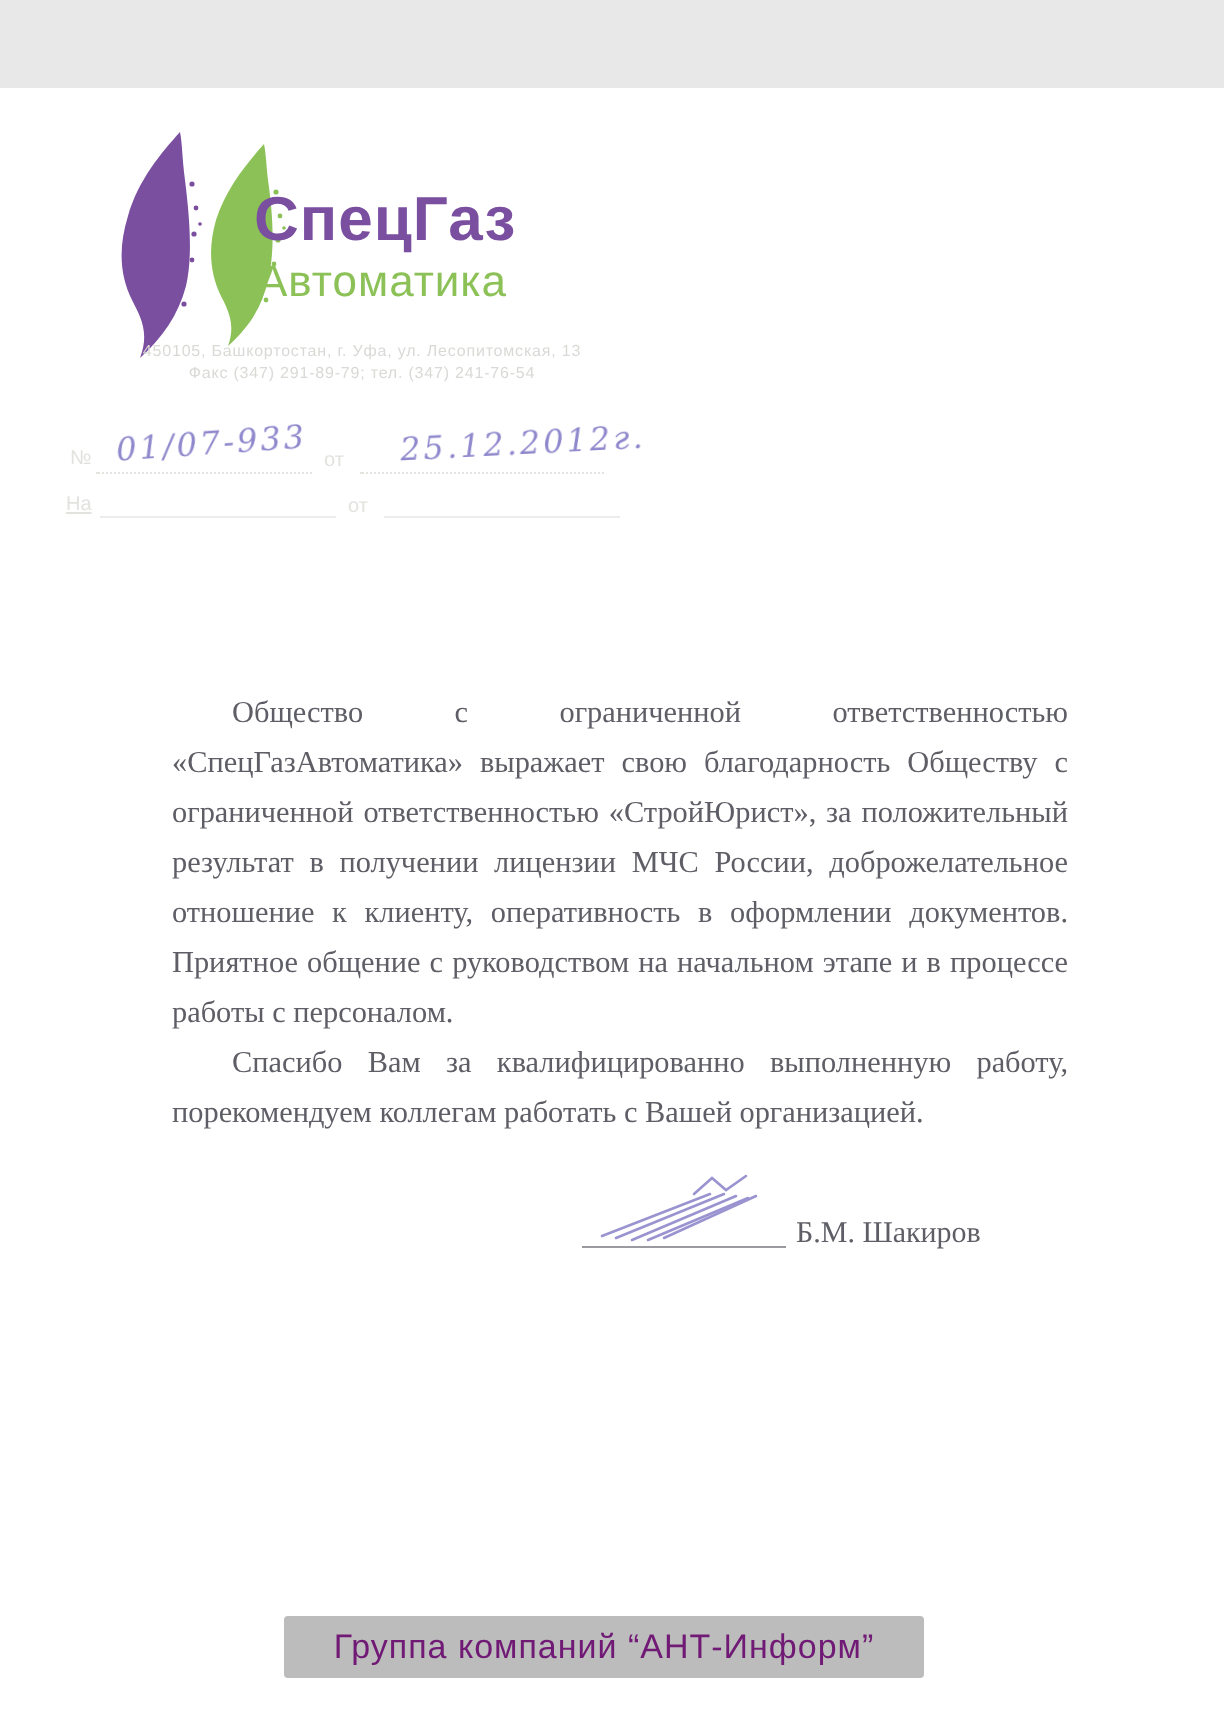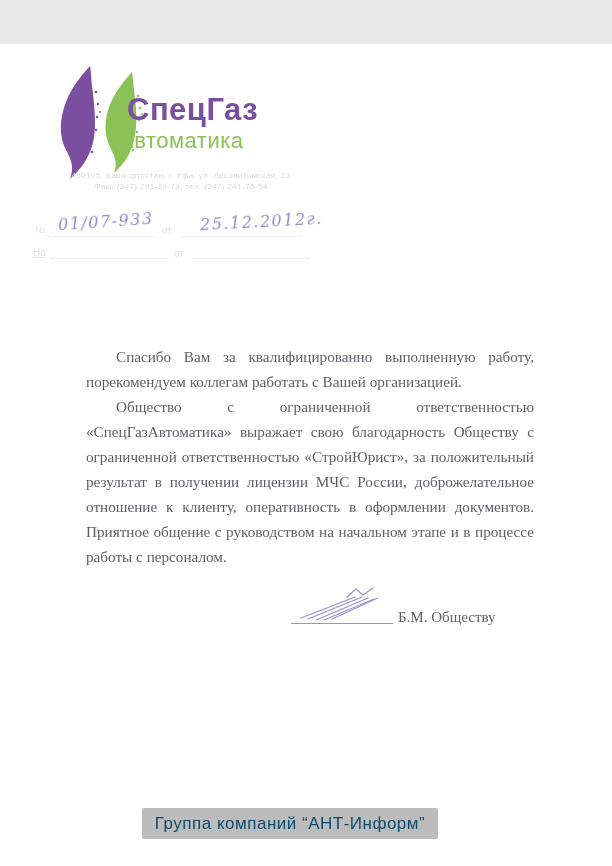--- a/index.html
+++ b/index.html
@@ -13,21 +13,21 @@
   }
   
   .logo-svg{position:absolute;left:56px;top:18px;width:94px;height:120px;}
   .brand1{
     position:absolute;left:127px;top:48px;
     font-family:"Liberation Sans", sans-serif;
     font-weight:bold;font-size:31px;letter-spacing:0.5px;
     color:#7b4fa0;
   }
   .brand2{
-    position:absolute;left:119px;top:84px;
+    position:absolute;left:129px;top:84px;
     font-family:"Liberation Sans", sans-serif;
     font-weight:normal;font-size:22px;letter-spacing:0.5px;
     color:#8cc157;
   }
   .address{
     position:absolute;left:40px;top:127px;width:282px;
     text-align:center;
     font-family:"Liberation Sans", sans-serif;
     font-size:8px;line-height:10.5px;letter-spacing:0.4px;
     color:#d9d9d6;
@@ -59,27 +59,27 @@
     text-align:justify;
   }
   .body-block p{margin:0;text-indent:30px;}
   
   .sig-title{position:absolute;left:124px;top:565px;font-size:15px;color:#5e5e66;}
   .sig-name{position:absolute;left:398px;top:565px;font-size:15px;color:#5e5e66;}
   .sig-scribble{position:absolute;left:293px;top:541px;width:100px;height:38px;}
   .sig-line{position:absolute;left:291px;top:579px;width:102px;border-bottom:1px solid #9a9aa0;height:0;}
   
   .footer-banner{
-    position:absolute;left:142px;top:764px;width:296px;height:31px;
+    position:absolute;left:142px;top:764px;width:320px;height:31px;
     background:#bcbcbc;
     border-radius:2px;
     text-align:center;line-height:31px;
     font-family:"Liberation Sans", sans-serif;
     font-size:17px;letter-spacing:0.5px;
-    color:#0c4a6e;
+    color:#701a75;
     filter:blur(0.3px);
   }
 </style>
 </head>
 <body>
 
 <div class="page">
 
   <svg class="logo-svg" viewBox="0 0 94 120">
     <g fill="#7b4fa0">
@@ -121,32 +121,32 @@
   <div class="faint-label" style="left:162px;top:181px;">от</div>
   <div class="dotline" style="left:180px;top:192px;width:122px;"></div>
   <div class="handwriting hw-date">25.12.2012г.</div>
 
   <div class="faint-label" style="left:33px;top:203px;text-decoration:underline;">На</div>
   <div class="solidline-faint" style="left:50px;top:214px;width:118px;"></div>
   <div class="faint-label" style="left:174px;top:204px;">от</div>
   <div class="solidline-faint" style="left:192px;top:214px;width:118px;"></div>
 
   <div class="body-block">
+    <p>Общество с ограниченной ответственностью «СпецГазАвтоматика» выражает свою благодарность Обществу с ограниченной ответственностью «СтройЮрист», за положительный результат в получении лицензии МЧС России, доброжелательное отношение к клиенту, оперативность в  оформлении документов. Приятное общение с руководством на начальном этапе и в процессе работы с персоналом.</p>
     <p>Спасибо Вам за квалифицированно выполненную работу, порекомендуем коллегам работать с Вашей организацией.</p>
-    <p>Общество с ограниченной ответственностью «СпецГазАвтоматика» выражает свою благодарность Обществу с ограниченной ответственностью «СтройЮрист», за положительный результат в получении лицензии МЧС России, доброжелательное отношение к клиенту, оперативность в  оформлении документов. Приятное общение с руководством на начальном этапе и в процессе работы с персоналом.</p>
   </div>
 
 
   <svg class="sig-scribble" viewBox="0 0 100 38" fill="none" stroke="#8f88cc" stroke-width="1.3" stroke-linecap="round" opacity="0.9">
     <path d="M8,33 L62,12"></path>
     <path d="M15,34 L69,12"></path>
     <path d="M23,35 L75,13"></path>
     <path d="M31,35 L81,14"></path>
     <path d="M39,34 L85,13"></path>
     <path d="M54,12 L63,4 L70,10 L80,3"></path>
   </svg>
   <div class="sig-line"></div>
 
-  <div class="sig-name">Б.М. Обществу</div>
+  <div class="sig-name">Б.М. Шакиров</div>
 
   <div class="footer-banner">Группа компаний “АНТ-Информ”</div>
 
 </div>
 
 </body></html>

